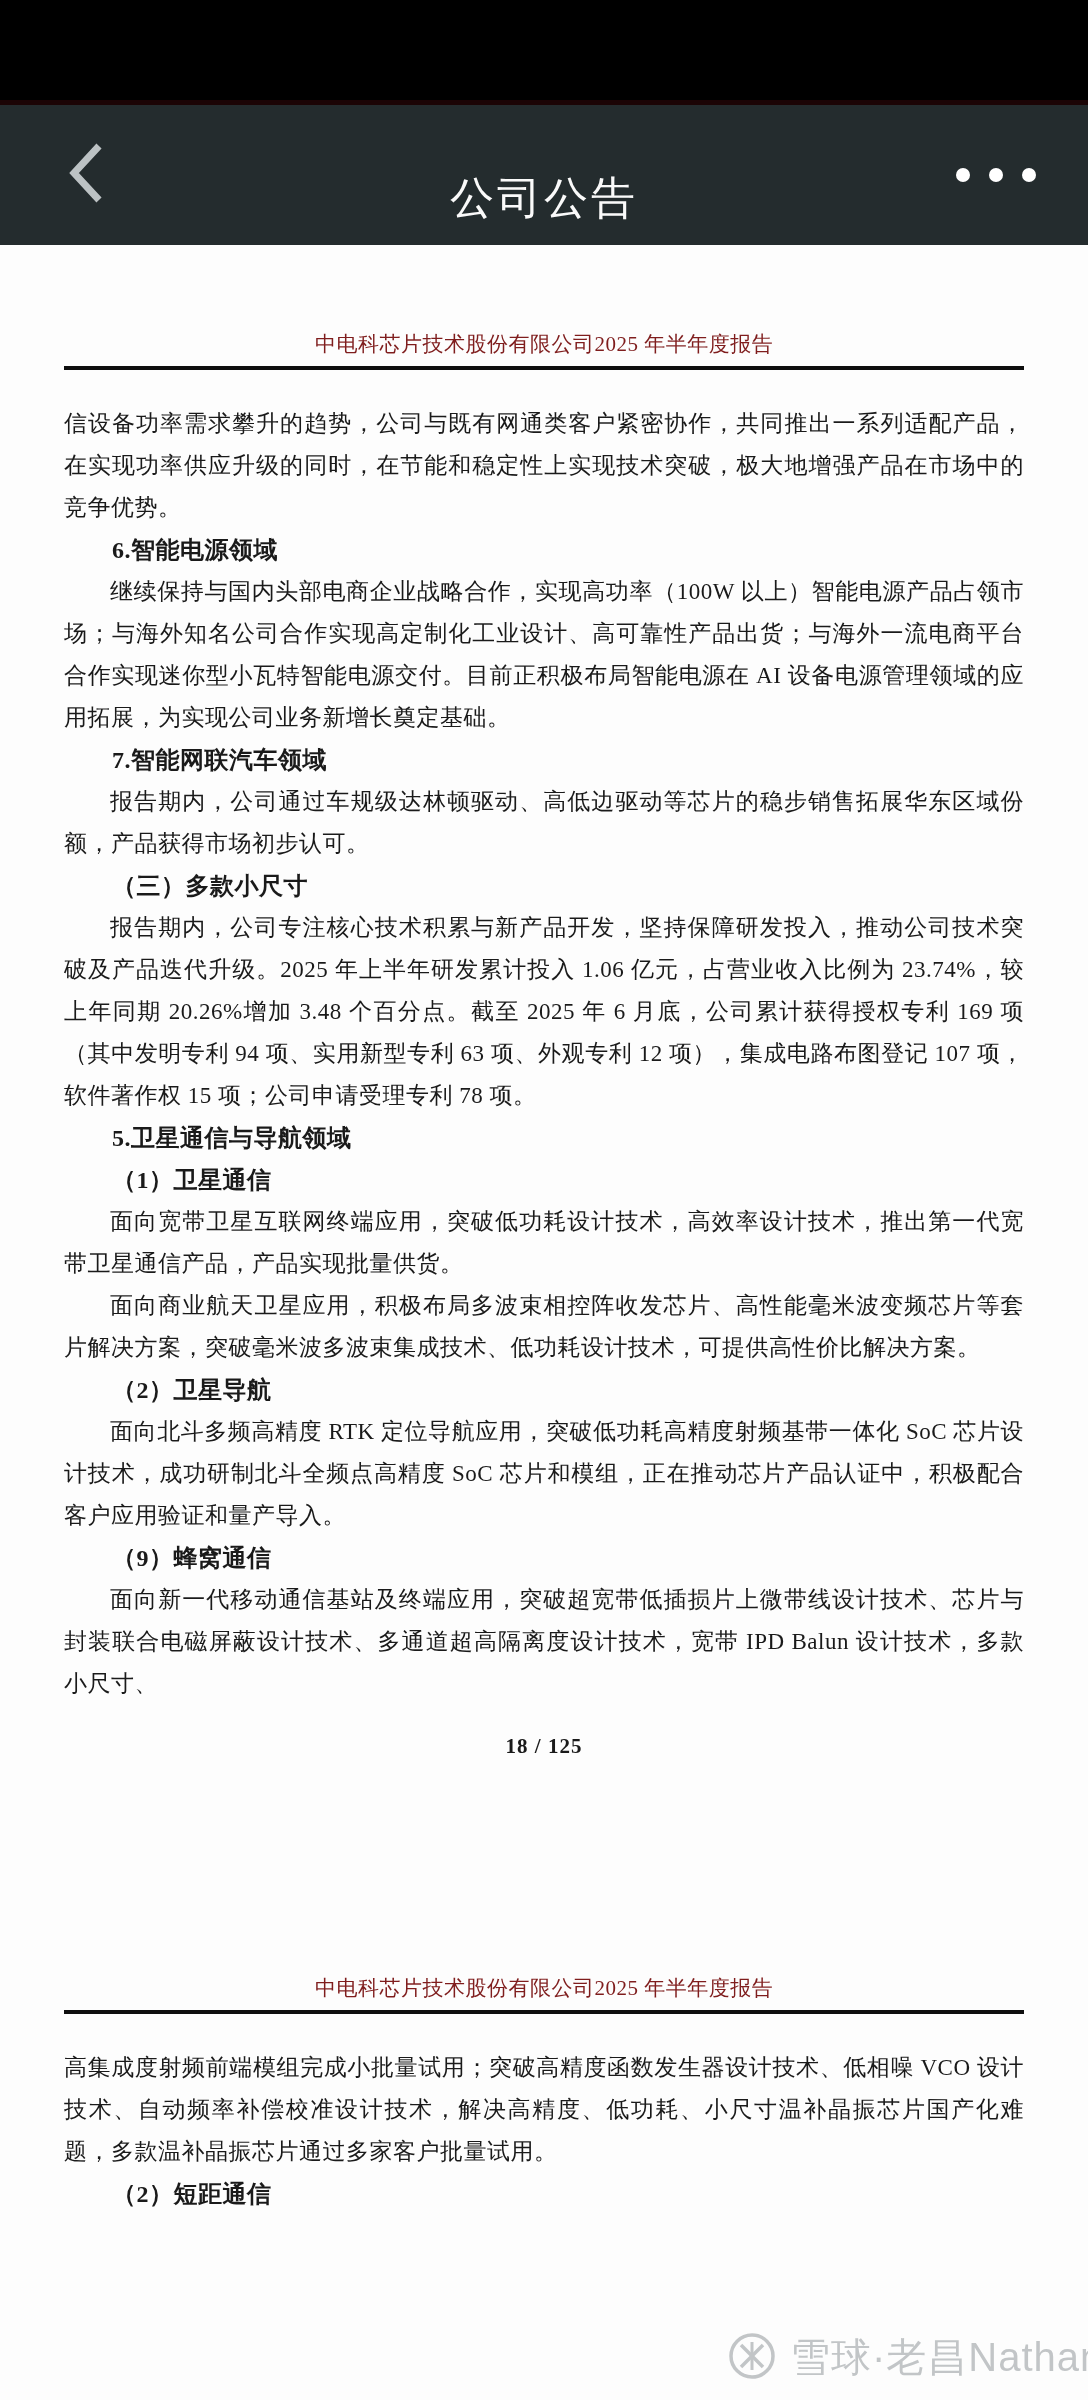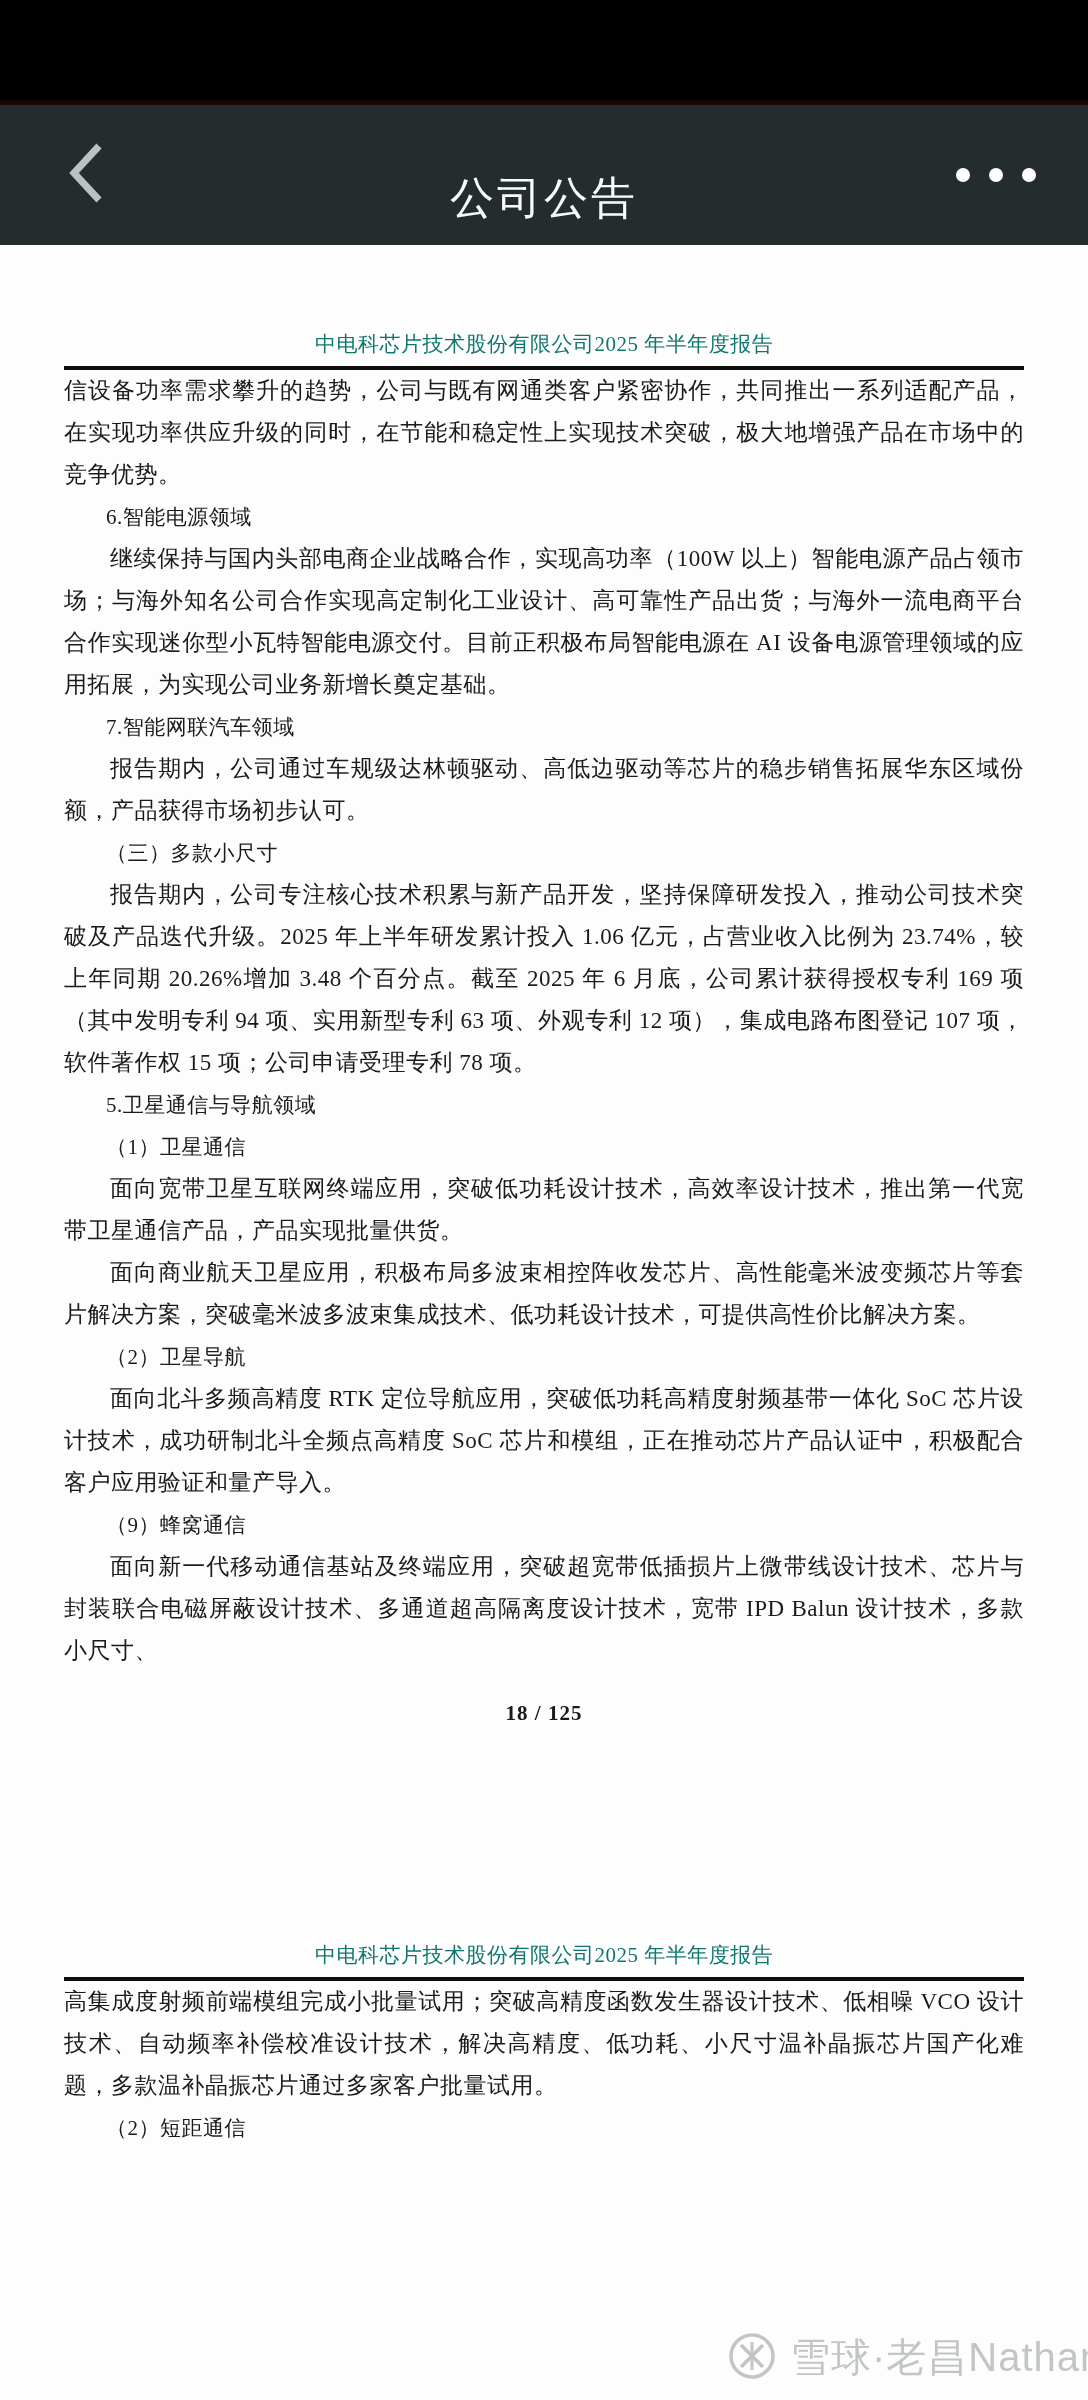--- a/index.html
+++ b/index.html
@@ -59,39 +59,40 @@
   .document {
     padding: 0 64px;
     color: #1a1a1a;
   }
   .page1 { padding-top: 86px; }
   .running-header {
     text-align: center;
     font-size: 21px;
     line-height: 26px;
     letter-spacing: 0.5px;
-    color: #0f766e;
+    color: #7f1d1d;
   }
   .header-rule {
     border: none;
     border-top: 4px solid #0e0e0e;
     margin-top: 9px;
   }
   .doc-body {
+    margin-top: 33px;
     font-size: 23px;
     line-height: 42px;
     text-align: justify;
     letter-spacing: 0.5px;
   }
   .doc-body p.para { text-indent: 2em; }
   .doc-body p.para.no-indent { text-indent: 0; }
   .doc-body h3.doc-heading {
-    font-size: 21px;
+    font-size: 24px;
     line-height: 42px;
-    font-weight: normal;
+    font-weight: bold;
     text-indent: 2em;
     letter-spacing: 0.5px;
   }
   .page-number {
     text-align: center;
     font-size: 21px;
     font-weight: bold;
     line-height: 42px;
     margin-top: 20px;
     letter-spacing: 1px;

